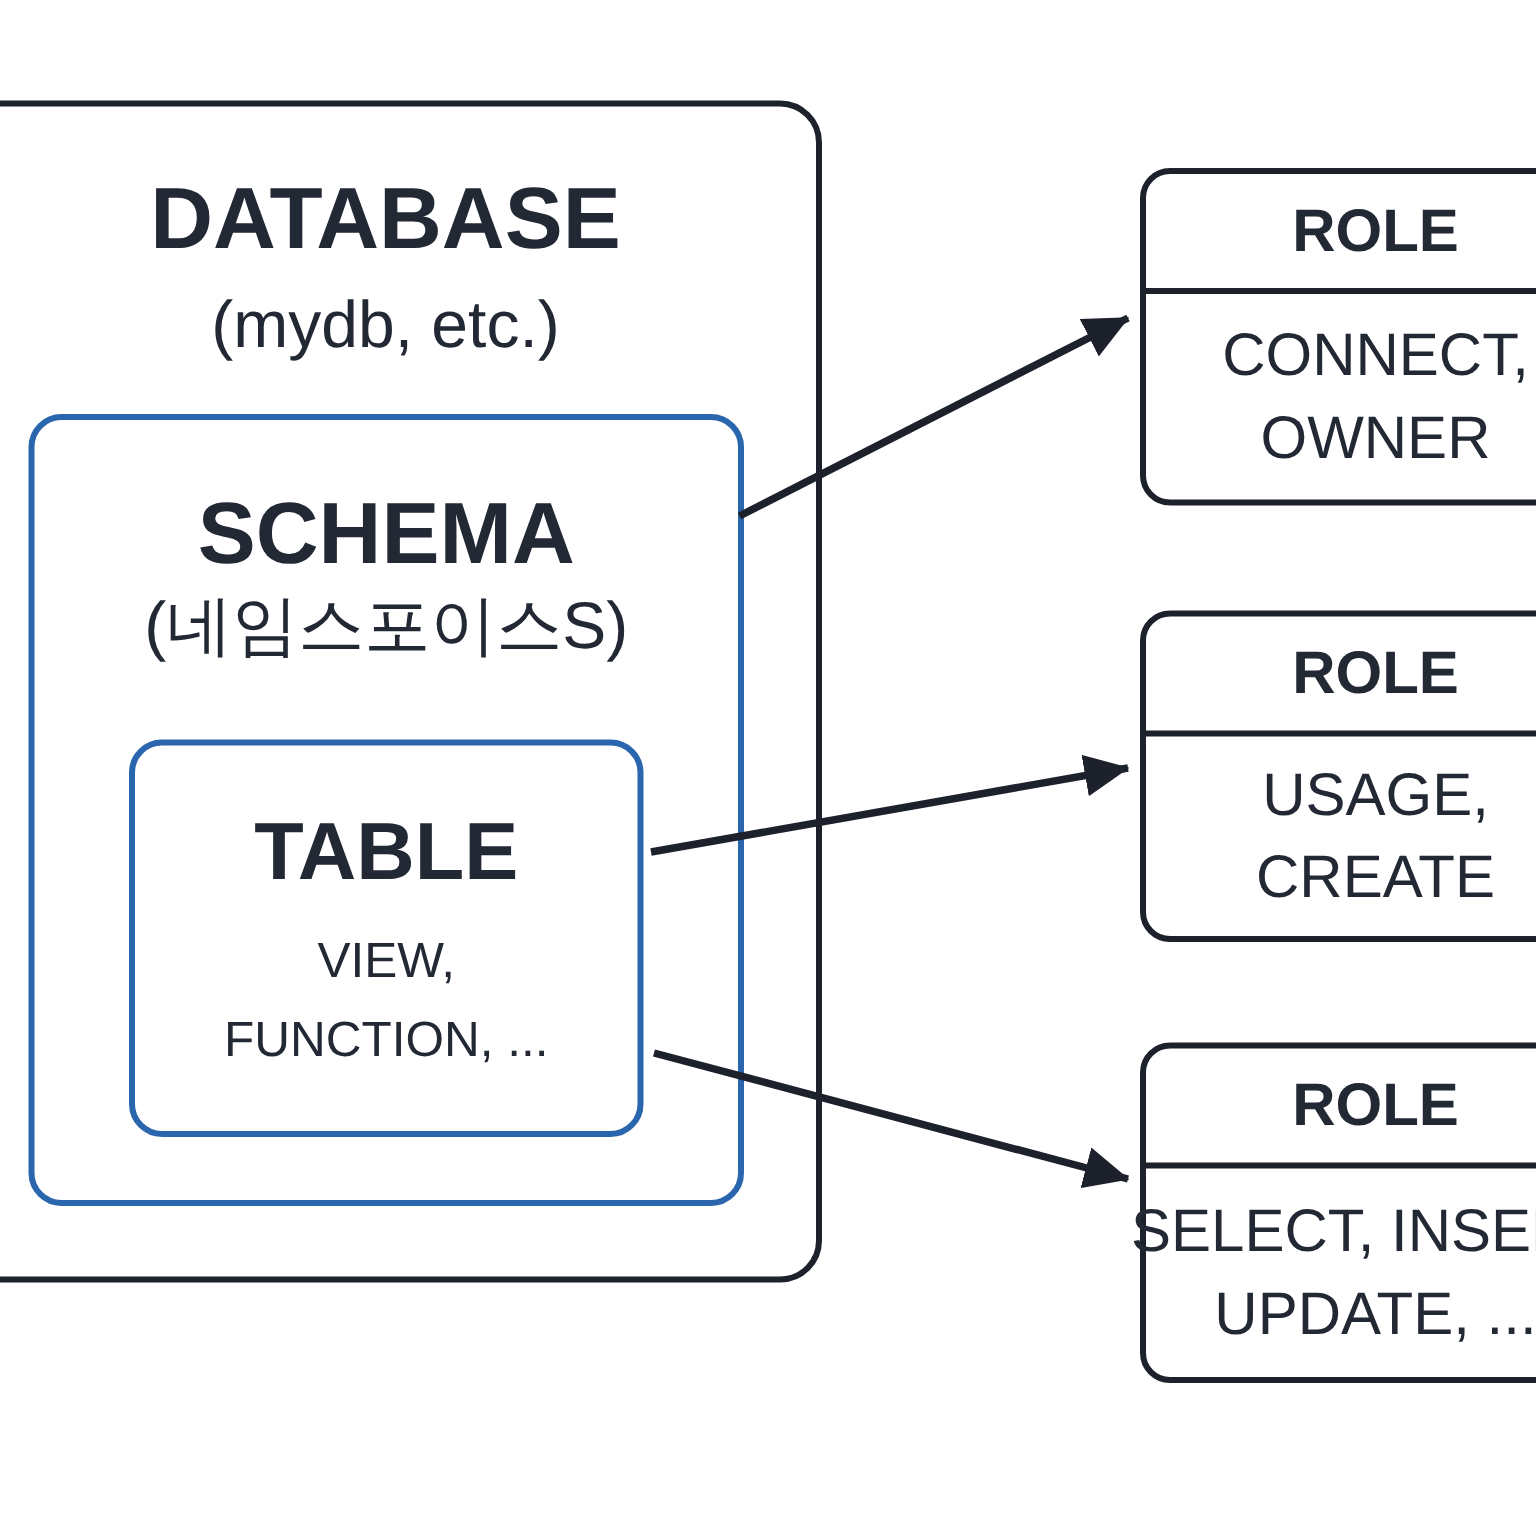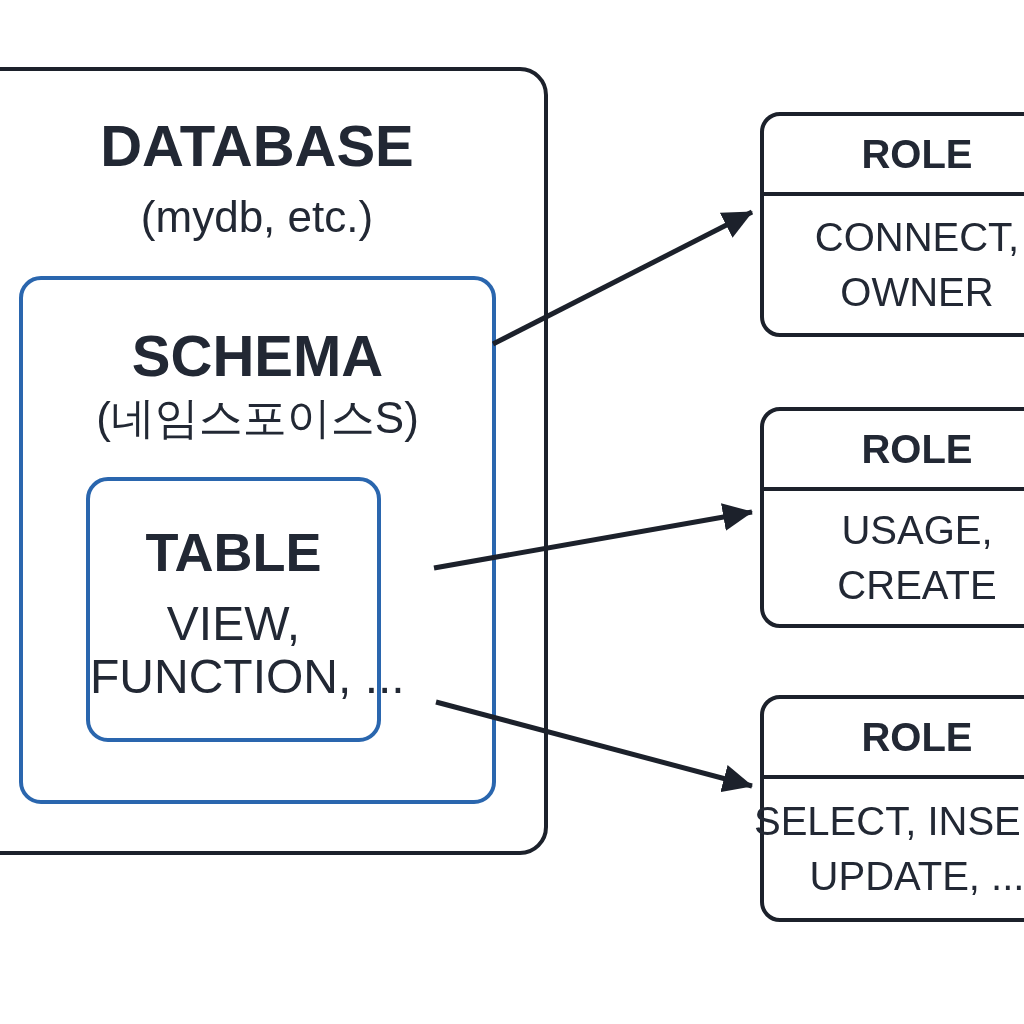--- a/index.html
+++ b/index.html
@@ -21,30 +21,30 @@
     color:var(--text);
     text-decoration:underline;
   }
   .box{position:absolute;box-sizing:border-box;background:var(--background);}
   .dark-border{border:4px solid var(--outline);}
   .blue-border{border:4px solid var(--accent-blue);}
 
   
   #db-box{left:-34px;top:67px;width:582px;height:788px;border-radius:28px;}
   #schema-box{left:49px;top:205px;width:477px;height:528px;border-radius:22px;}
-  #table-box{left:63px;top:197px;width:295px;height:265px;border-radius:22px;}
+  #table-box{left:63px;top:213px;width:343px;height:265px;border-radius:22px;}
 
   .t{position:absolute;left:0;width:100%;text-align:center;white-space:pre;}
   .title{font-weight:700;}
   #db-title{top:46px;font-size:58px;line-height:58px;}
   #db-subtitle{top:121px;font-size:44px;line-height:50px;}
   #schema-title{top:47px;font-size:58px;line-height:58px;}
   #schema-subtitle{top:113px;font-size:44px;line-height:50px;}
   #table-title{top:44px;font-size:54px;line-height:54px;}
-  #table-items{top:116px;font-size:48px;line-height:53px;}
+  #table-items{top:116px;font-size:33px;line-height:53px;}
 
   
   .role-box{
     left:760px;width:314px;border-radius:20px;
     display:flex;flex-direction:column;
   }
   #role-box-1{top:112px;height:225px;}
   #role-box-2{top:407px;height:221px;}
   #role-box-3{top:695px;height:227px;}
   .role-header{

